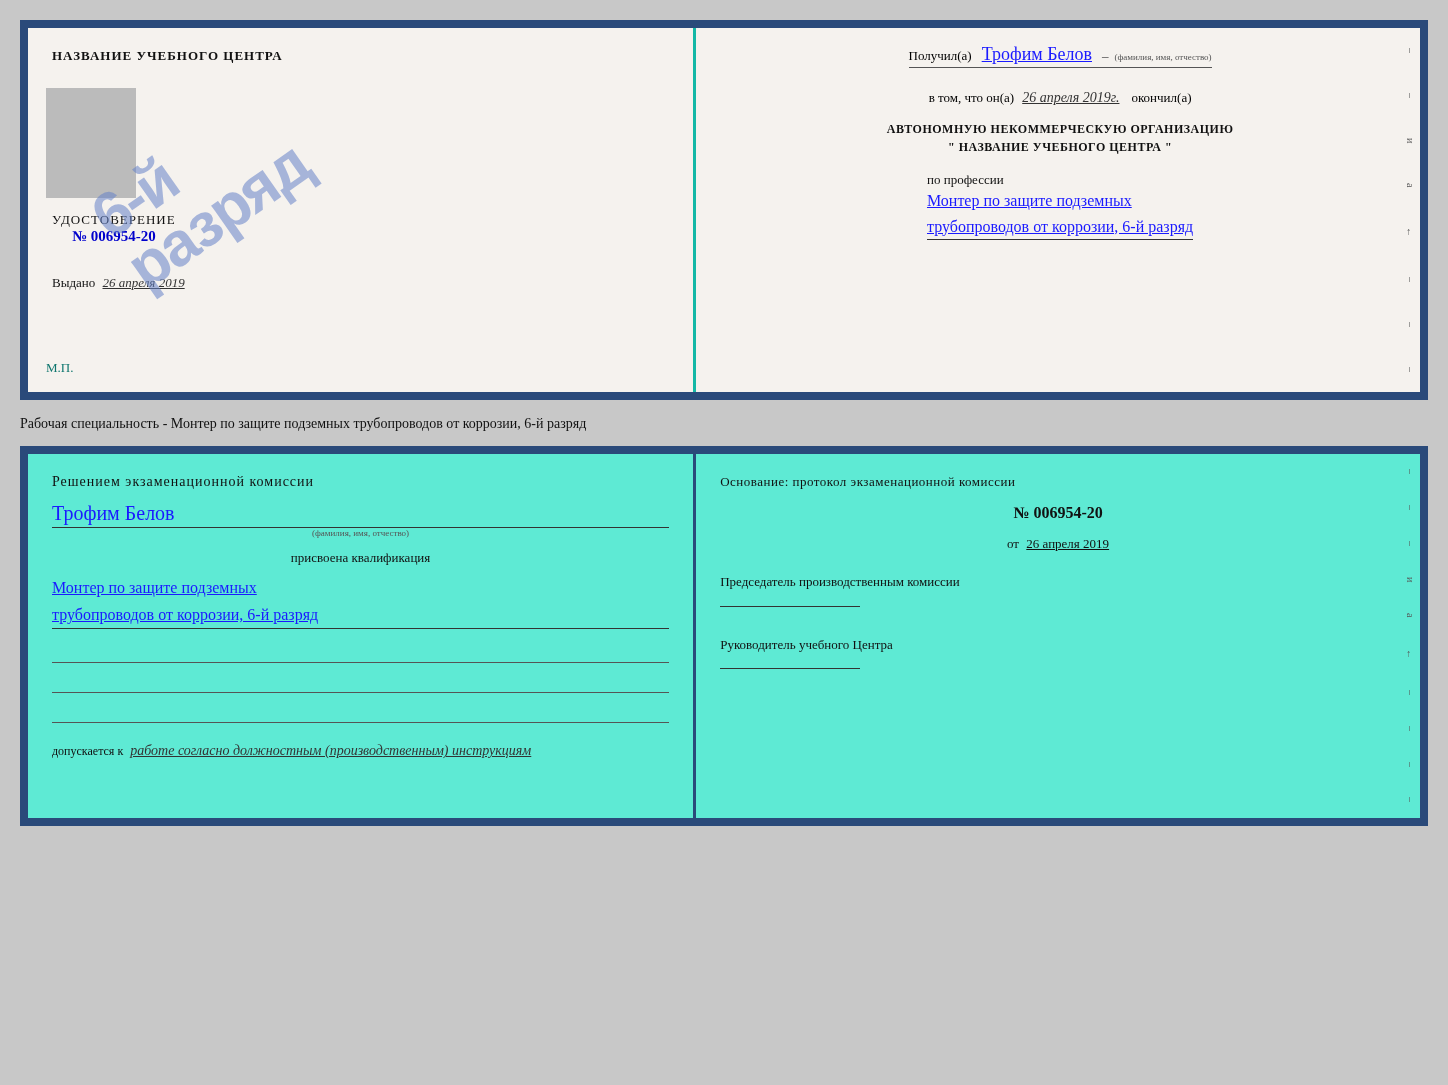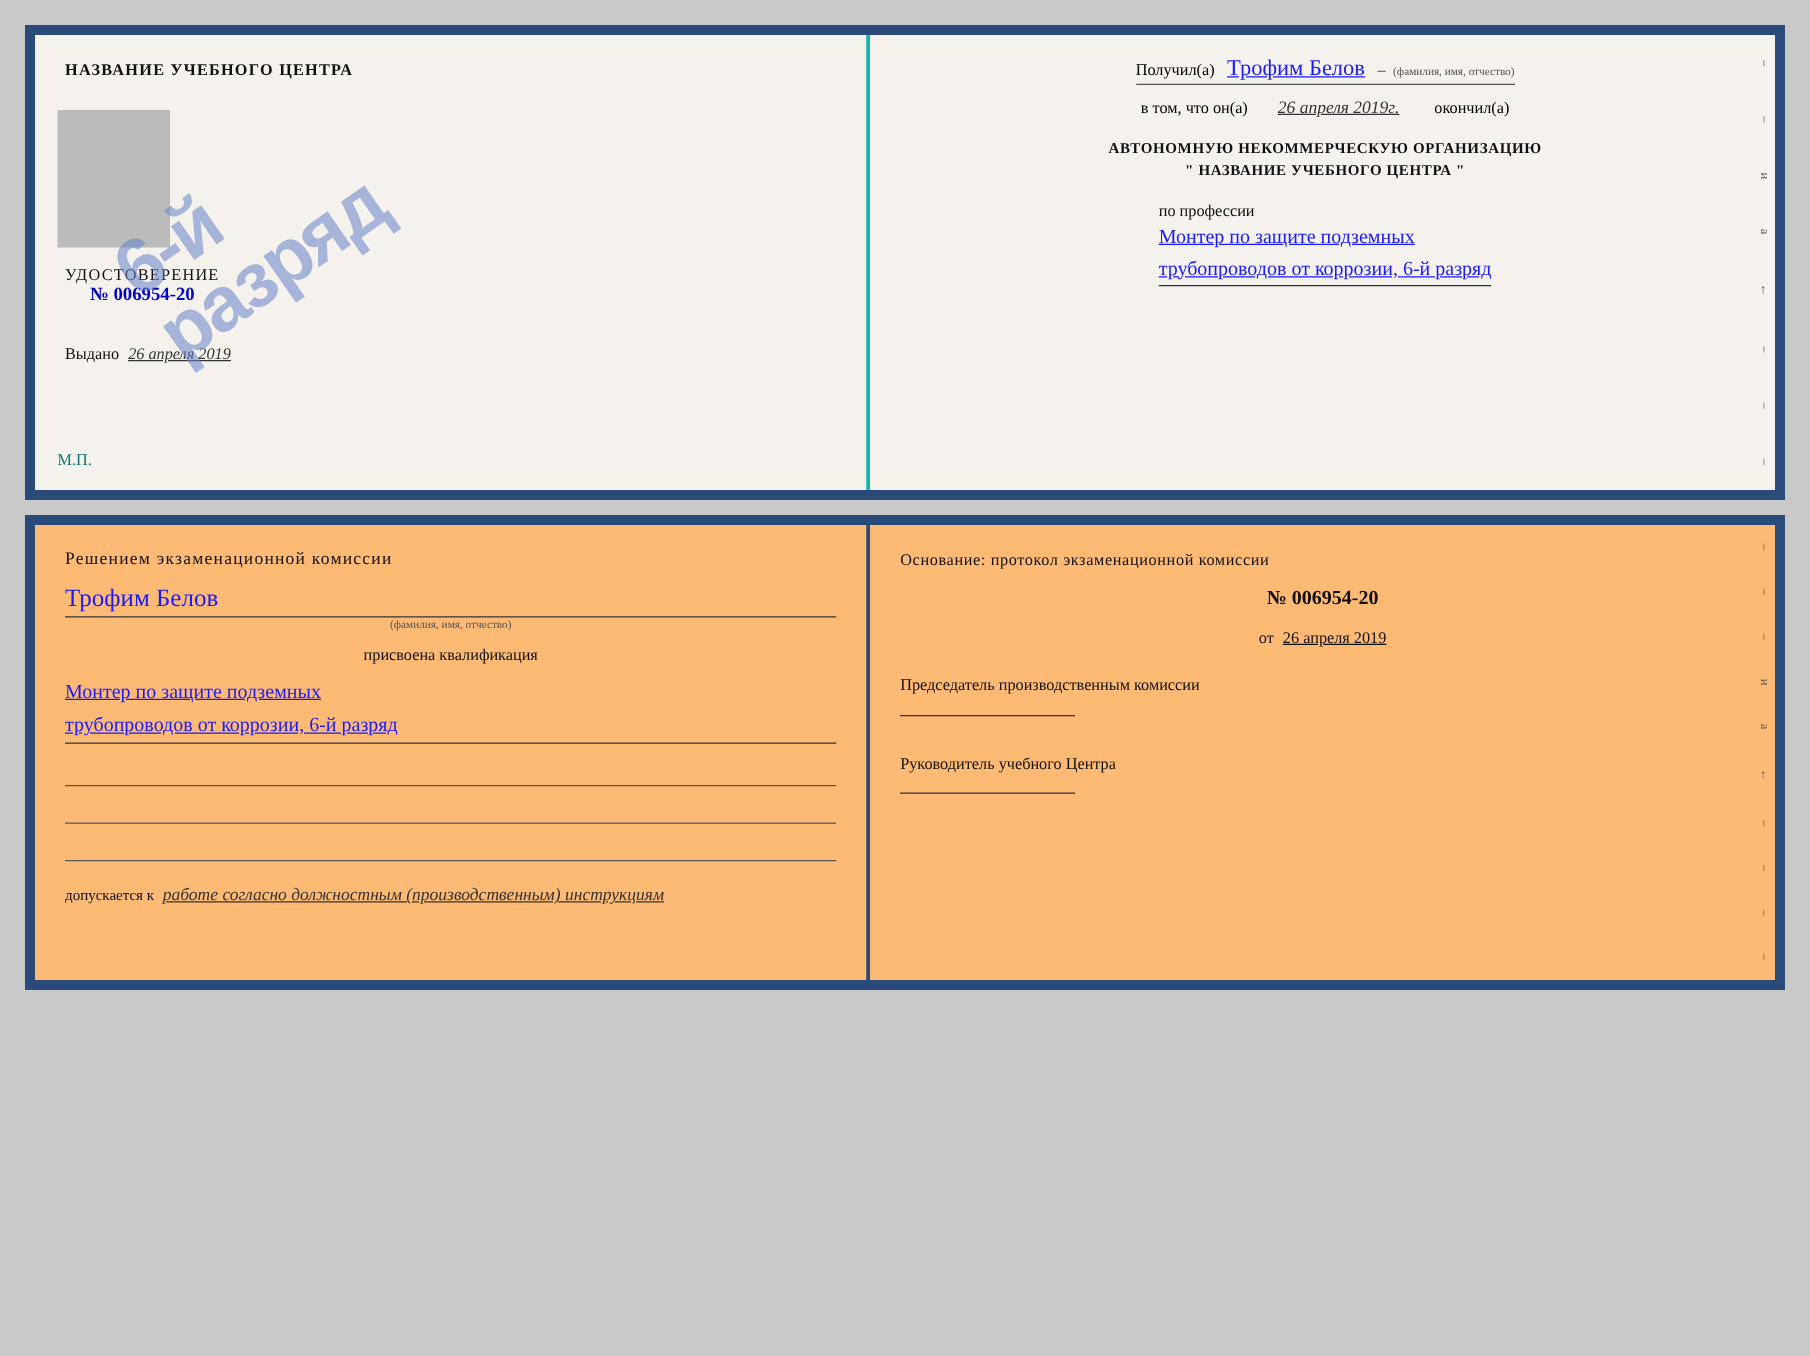--- a/index.html
+++ b/index.html
@@ -188,21 +188,21 @@
       font-size: 14px;
       color: #111;
       padding: 4px 0 2px 0;
       font-family: 'Times New Roman', serif;
     }
 
     
     .cert-bottom {
       display: flex;
       border: 8px solid #2a4a7a;
-      background: #fdba74;
+      background: #5eead4;
       position: relative;
       min-height: 380px;
     }
 
     .cert-bottom-left {
       width: 48%;
       border-right: 3px solid #2a4a7a;
       padding: 20px 24px;
       display: flex;
       flex-direction: column;
@@ -350,21 +350,21 @@
 
     <div class="cert-top-right">
 
       <div style="display:flex; align-items:baseline; gap:6px; border-bottom:1px solid #555; padding-bottom:2px;">
         <span style="font-size:13px;">Получил(а)</span>
         <span class="handwritten" style="font-family:'Segoe Script',cursive,serif; font-size:18px; color:#1a1aff; text-decoration:underline; margin-left:4px;">Трофим Белов</span>
         <span style="font-size:13px; color:#333; margin-left:4px;">–</span>
         <span style="font-size:9px; color:#555; display:block; text-align:center; margin-left:auto;">(фамилия, имя, отчество)</span>
       </div>
 
-      <div style="display:flex; align-items:baseline; gap:20px; margin-top:0;">
+      <div style="display:flex; align-items:baseline; gap:4px; margin-top:12px;">
         <span style="font-size:13px;">в том, что он(а)</span>
         <span class="vtom-date" style="font-family:'Segoe Script',cursive,serif; font-size:14px; color:#333; font-style:italic; text-decoration:underline; margin-left:4px;">26 апреля 2019г.</span>
         <span style="font-size:13px; margin-left:8px;">окончил(а)</span>
       </div>
 
       <div class="org-block" style="margin-top:4px;">
         <div>АВТОНОМНУЮ НЕКОММЕРЧЕСКУЮ ОРГАНИЗАЦИЮ</div>
         <div style="font-size:12px;">"   НАЗВАНИЕ УЧЕБНОГО ЦЕНТРА   "</div>
       </div>
 
@@ -380,20 +380,23 @@
         <span class="edge-mark">и</span>
         <span class="edge-mark">а</span>
         <span class="edge-mark">←</span>
         <span class="edge-mark">–</span>
         <span class="edge-mark">–</span>
         <span class="edge-mark">–</span>
       </div>
     </div>
   </div>
 
+  <div class="specialty-line">
+    <span>Рабочая специальность - Монтер по защите подземных трубопроводов от коррозии, 6-й разряд</span>
+  </div>
 
   <div class="cert-bottom">
 
     <div class="cert-bottom-left">
 
       <div class="resheniem-text" style="letter-spacing:1px;">Решением экзаменационной комиссии</div>
 
       <div class="bottom-name-block">
         <span class="bottom-handwritten-name">Трофим Белов</span>
         <span class="small-label" style="font-size:9px; color:#555; text-align:center;">(фамилия, имя, отчество)</span>

